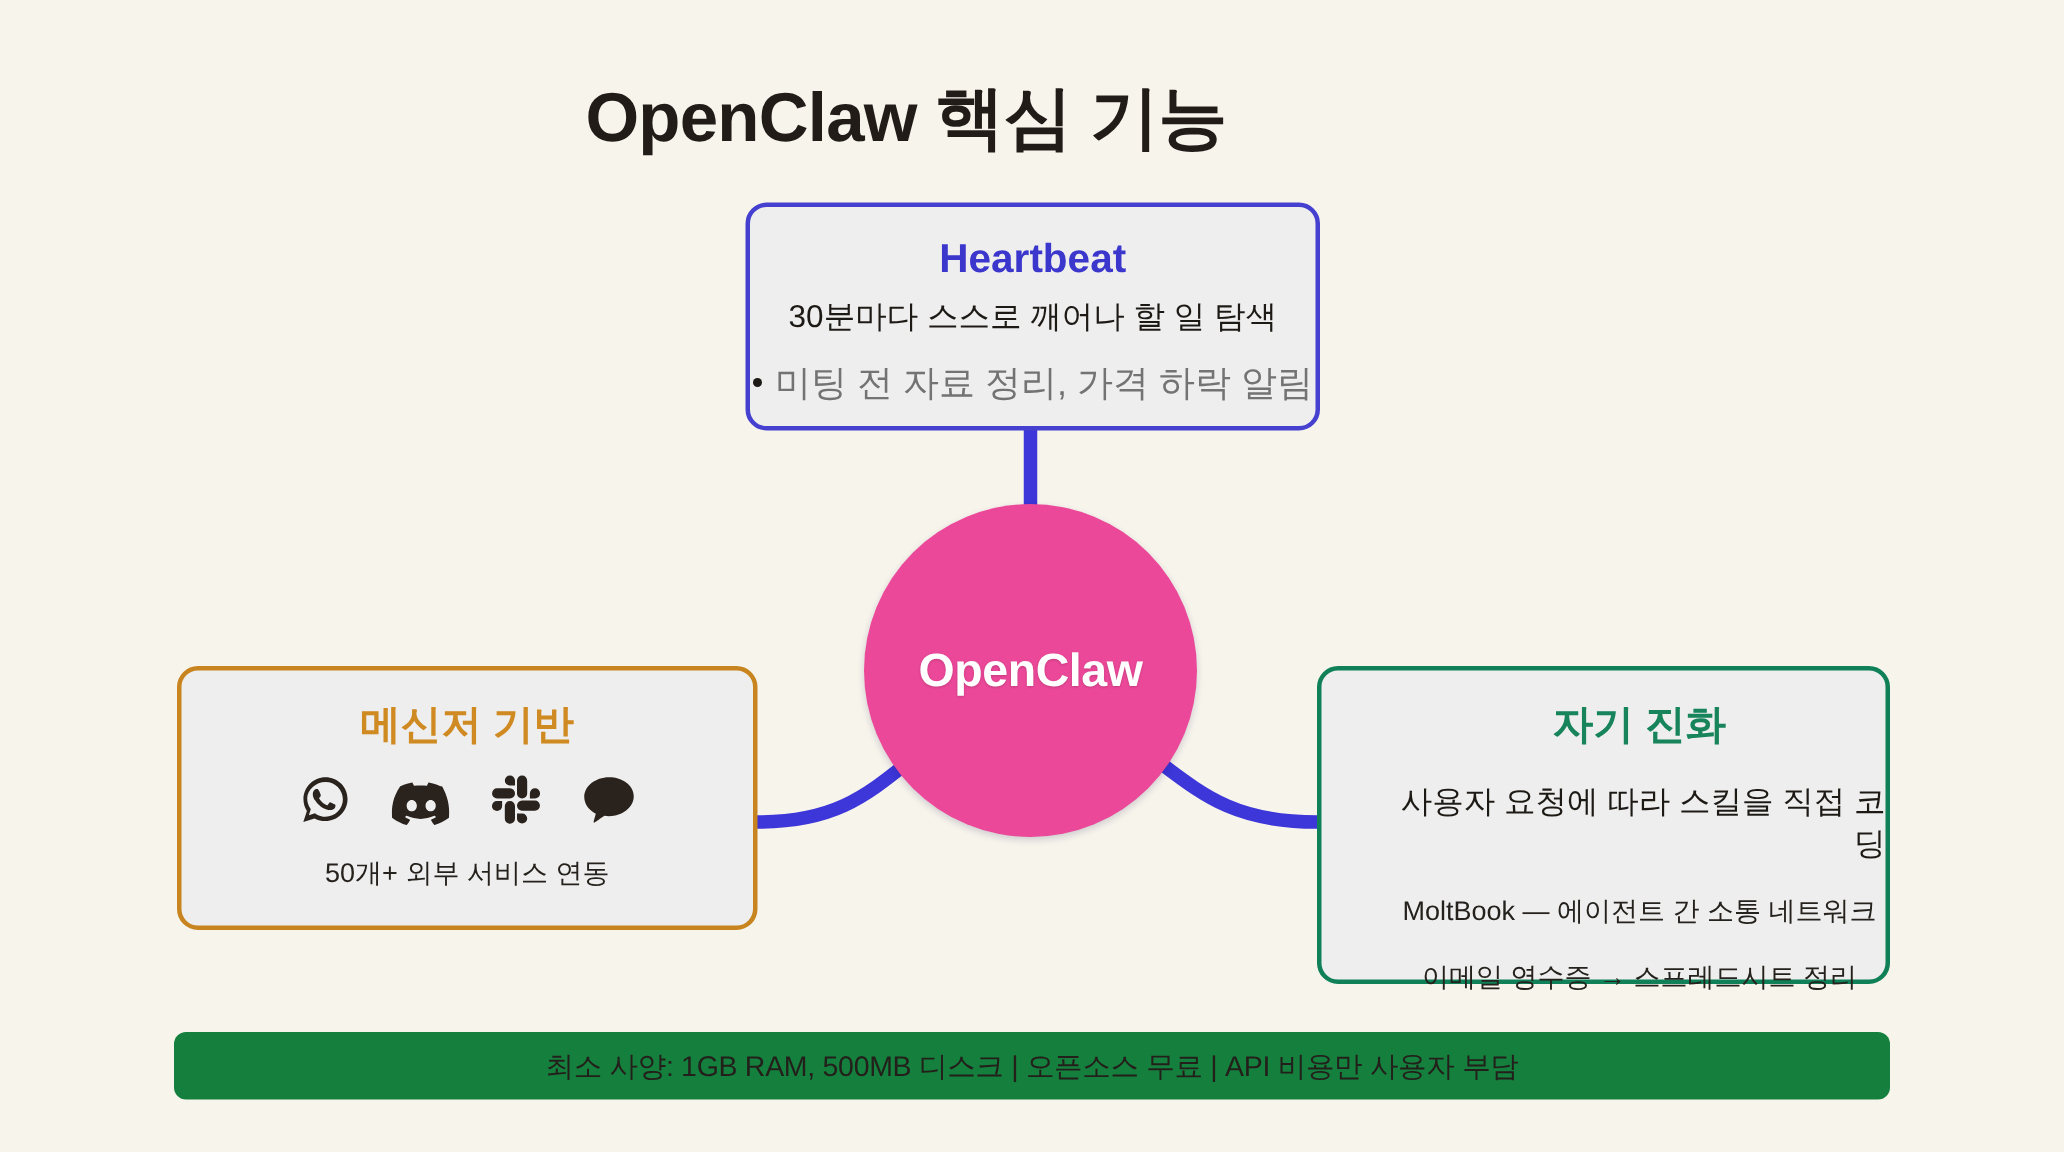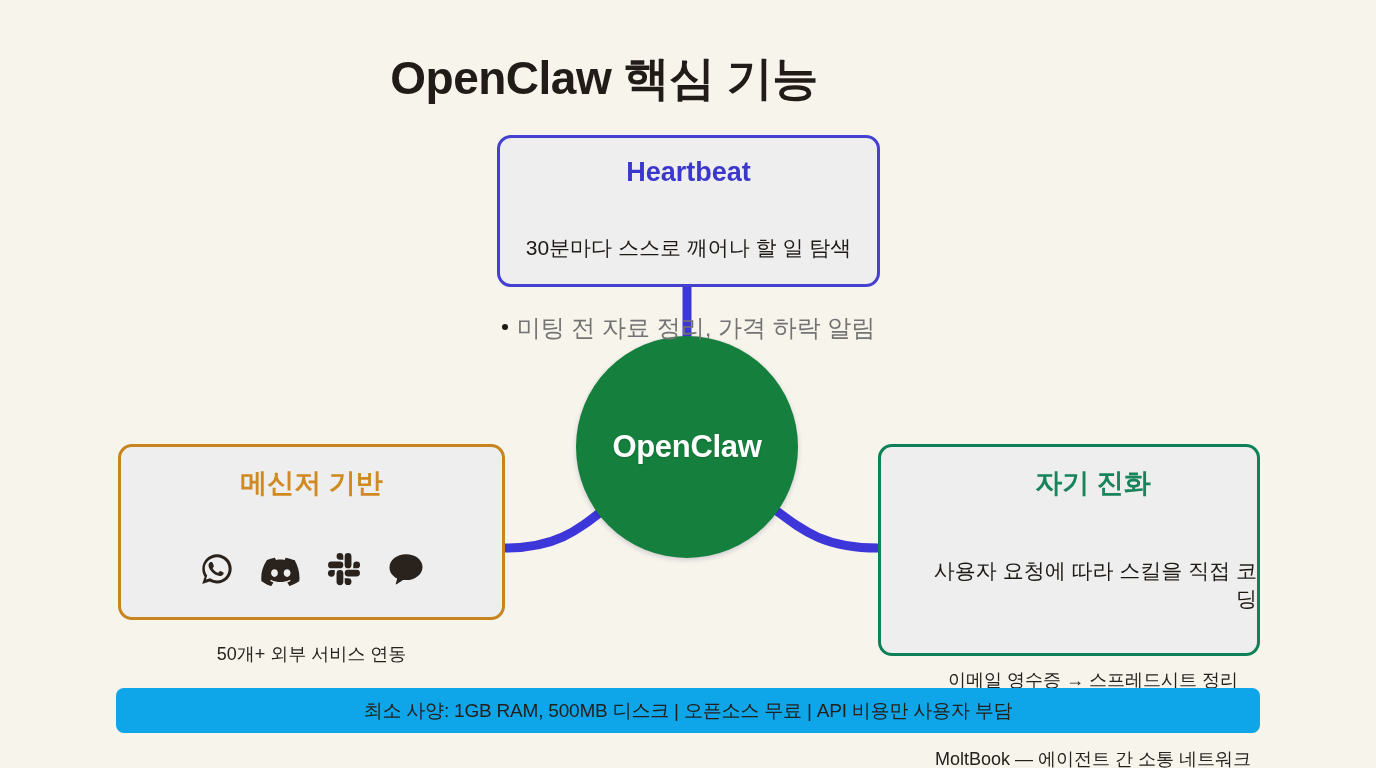--- a/index.html
+++ b/index.html
@@ -50,21 +50,21 @@
   }
 
   
   #hub {
     position: absolute;
     left: 576px;
     top: 336px;
     width: 222px;
     height: 222px;
     border-radius: 50%;
-    background: #15803d;
+    background: #ec4899;
     display: flex;
     align-items: center;
     justify-content: center;
     box-shadow: 0 2px 5px rgba(20,16,80,0.18);
     z-index: 3;
   }
   #hub-label {
     color: #ffffff;
     font-size: 31px;
     font-weight: bold;
@@ -75,21 +75,20 @@
   
   .card {
     position: absolute;
     background: #eeeeee;
     border-radius: 14px;
     box-sizing: border-box;
     z-index: 4;
     display: flex;
     flex-direction: column;
     align-items: center;
-    gap: 36px;
   }
   .card-title {
     font-size: 27px;
     font-weight: bold;
     line-height: 1.2;
     text-align: center;
   }
   .card-sub {
     font-size: 21px;
     color: #1d1a16;
@@ -169,21 +168,21 @@
   #evo-line-1 { margin-top: 21px; }
   #evo-line-2 { margin-top: 20px; }
 
   
   #footer-bar {
     position: absolute;
     left: 116px;
     top: 688px;
     width: 1144px;
     height: 45px;
-    background: #0ea5e9;
+    background: #15803d;
     border-radius: 8px;
     display: flex;
     align-items: center;
     justify-content: center;
     z-index: 4;
   }
   #footer-text {
     font-size: 19px;
     color: #23201c;
     letter-spacing: -0.2px;
@@ -254,21 +253,21 @@
         </svg>
       </span>
     </div>
 
     <div id="messenger-footnote" class="card-note">50개+ 외부 서비스 연동</div>
   </div>
 
   <div id="card-evolution" class="card">
     <div class="card-title">자기 진화</div>
     <div class="card-sub">사용자 요청에 따라 스킬을 직접 코딩</div>
+    <div id="evo-line-2" class="card-note">MoltBook — 에이전트 간 소통 네트워크</div>
     <div id="evo-line-1" class="card-note">이메일 영수증 → 스프레드시트 정리</div>
-    <div id="evo-line-2" class="card-note">MoltBook — 에이전트 간 소통 네트워크</div>
   </div>
 
   <div id="footer-bar">
     <span id="footer-text">최소 사양: 1GB RAM, 500MB 디스크 | 오픈소스 무료 | API 비용만 사용자 부담</span>
   </div>
 
 </div>
 
 </body></html>

